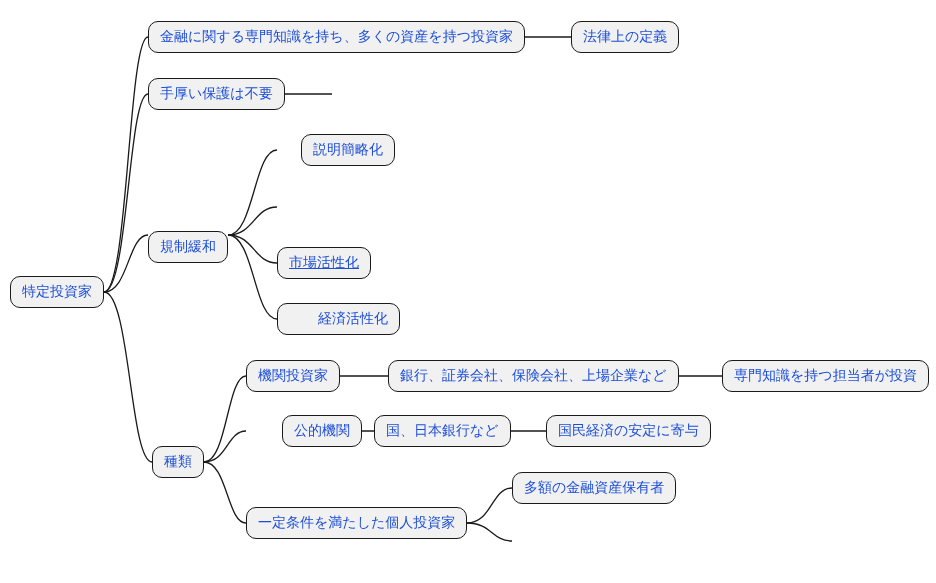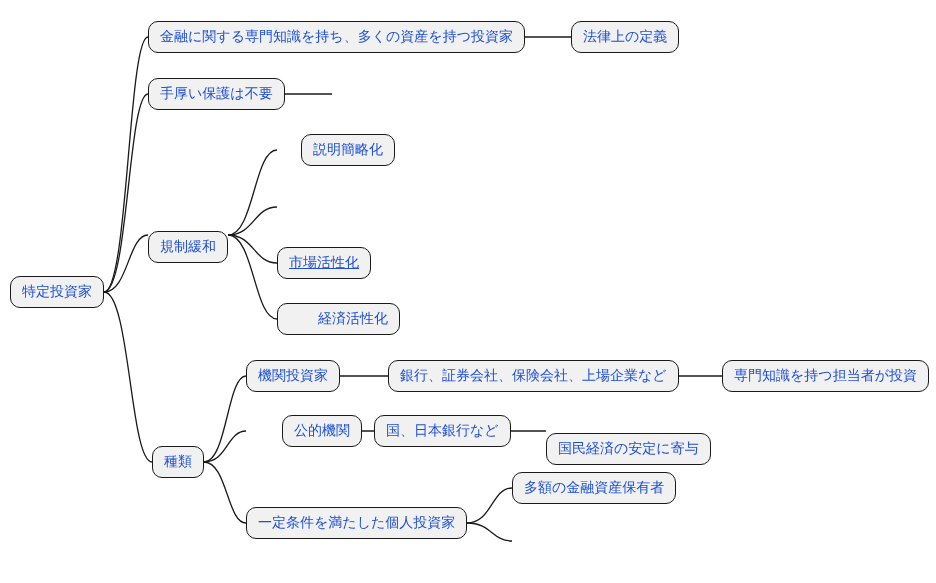--- a/index.html
+++ b/index.html
@@ -71,16 +71,16 @@
     <div class="node" style="left: 148px; top: 231px;">規制緩和</div>
     <div class="node" style="left: 277px; top: 134px; margin-left: 24px;">説明簡略化</div>
     <div class="node" style="left: 277px; top: 247px; text-decoration: underline;">市場活性化</div>
     <div class="node" style="left: 277px; top: 303px; padding-left: 40px;">経済活性化</div>
     <div class="node" style="left: 152px; top: 446px;">種類</div>
     <div class="node" style="left: 246px; top: 360px;">機関投資家</div>
     <div class="node" style="left: 388px; top: 360px;">銀行、証券会社、保険会社、上場企業など</div>
     <div class="node" style="left: 722px; top: 360px;">専門知識を持つ担当者が投資</div>
     <div class="node" style="left: 246px; top: 415px; margin-left: 36px;">公的機関</div>
     <div class="node" style="left: 374px; top: 415px;">国、日本銀行など</div>
-    <div class="node" style="left: 546px; top: 433px;">国民経済の安定に寄与</div>
+    <div class="node" style="left: 546px; top: 415px;">国民経済の安定に寄与</div>
     <div class="node" style="left: 246px; top: 507px;">一定条件を満たした個人投資家</div>
     <div class="node" style="left: 512px; top: 472px;">多額の金融資産保有者</div>
   </div>
 
 </body></html>

